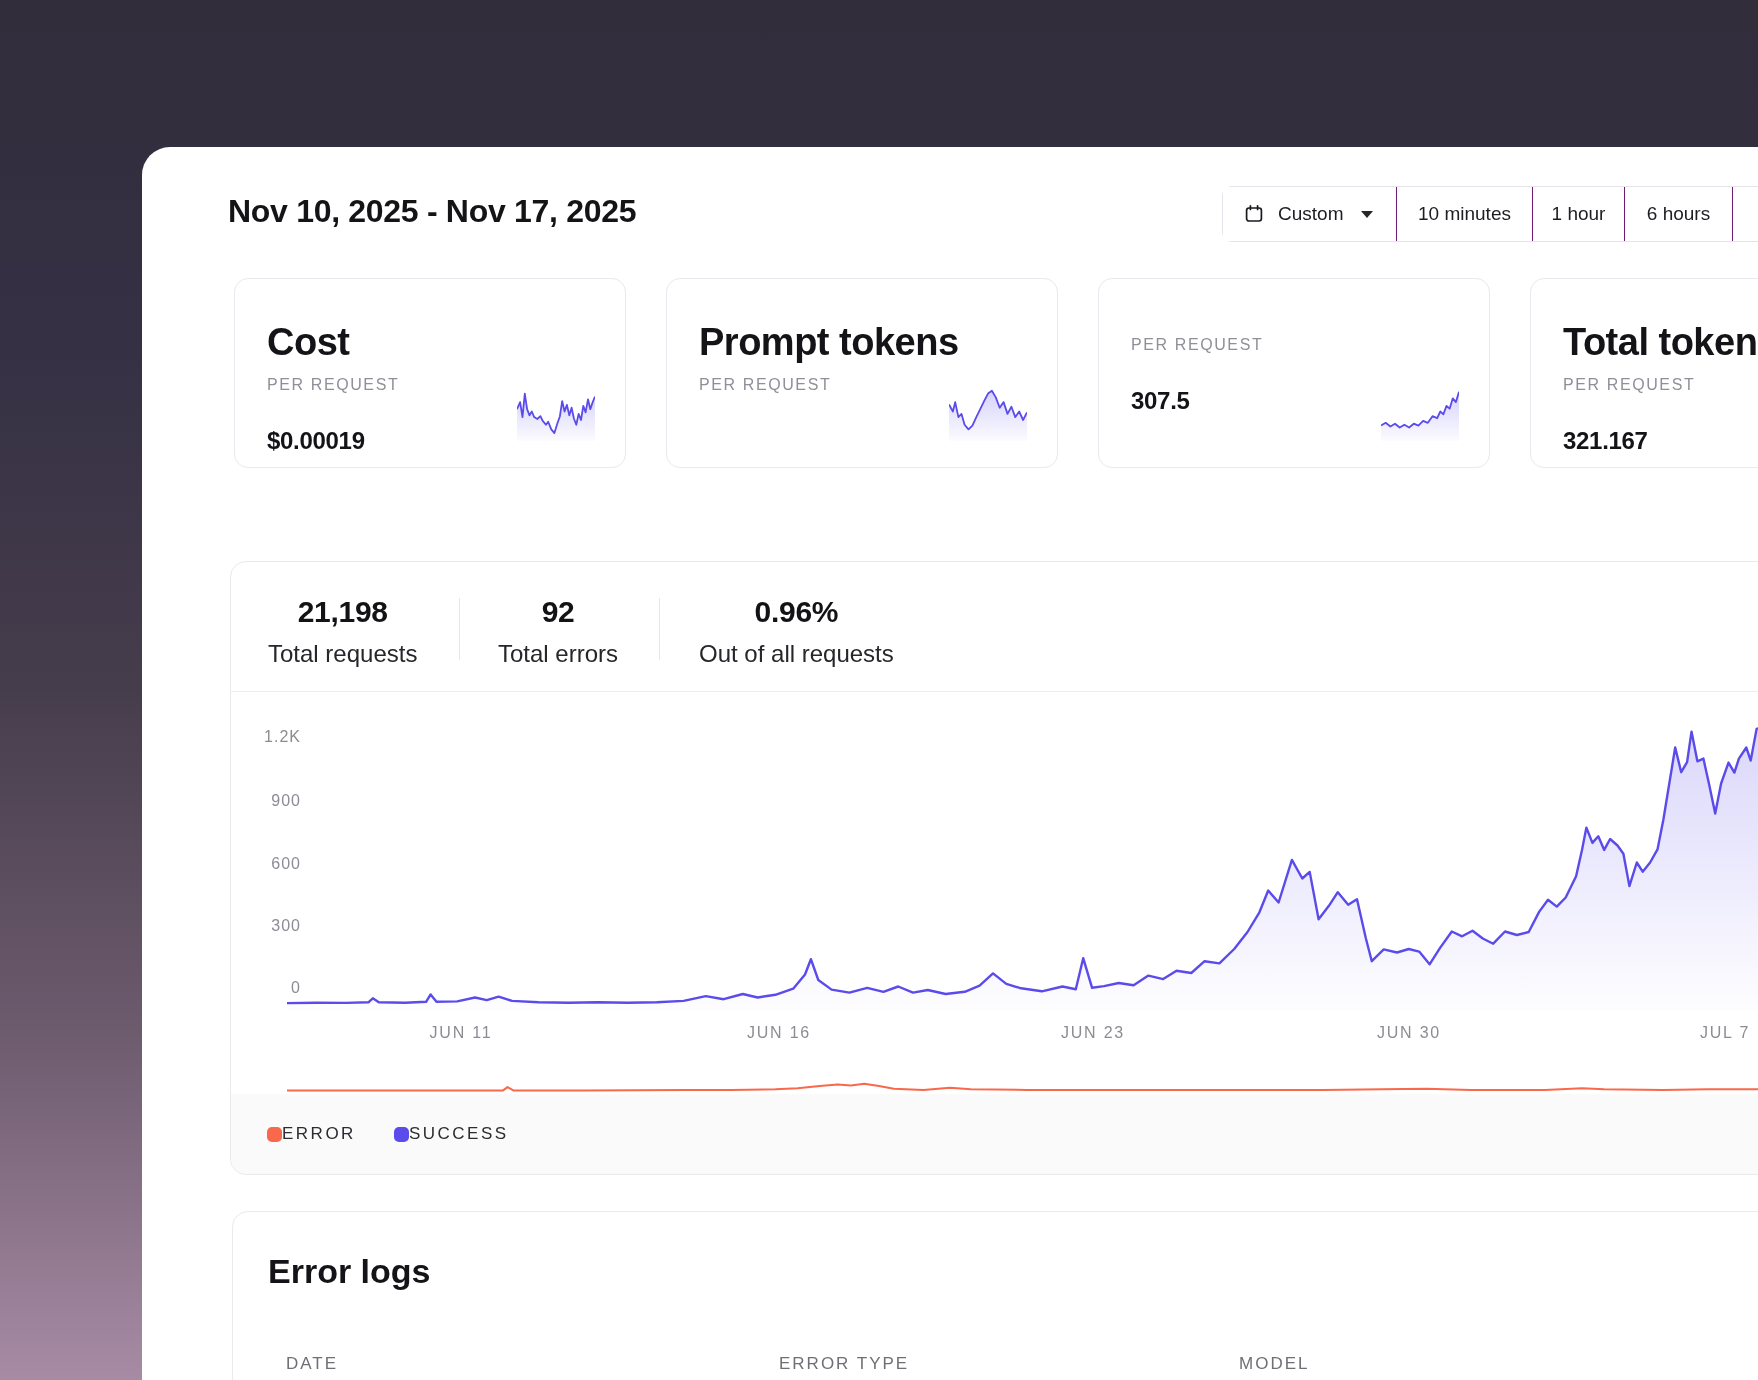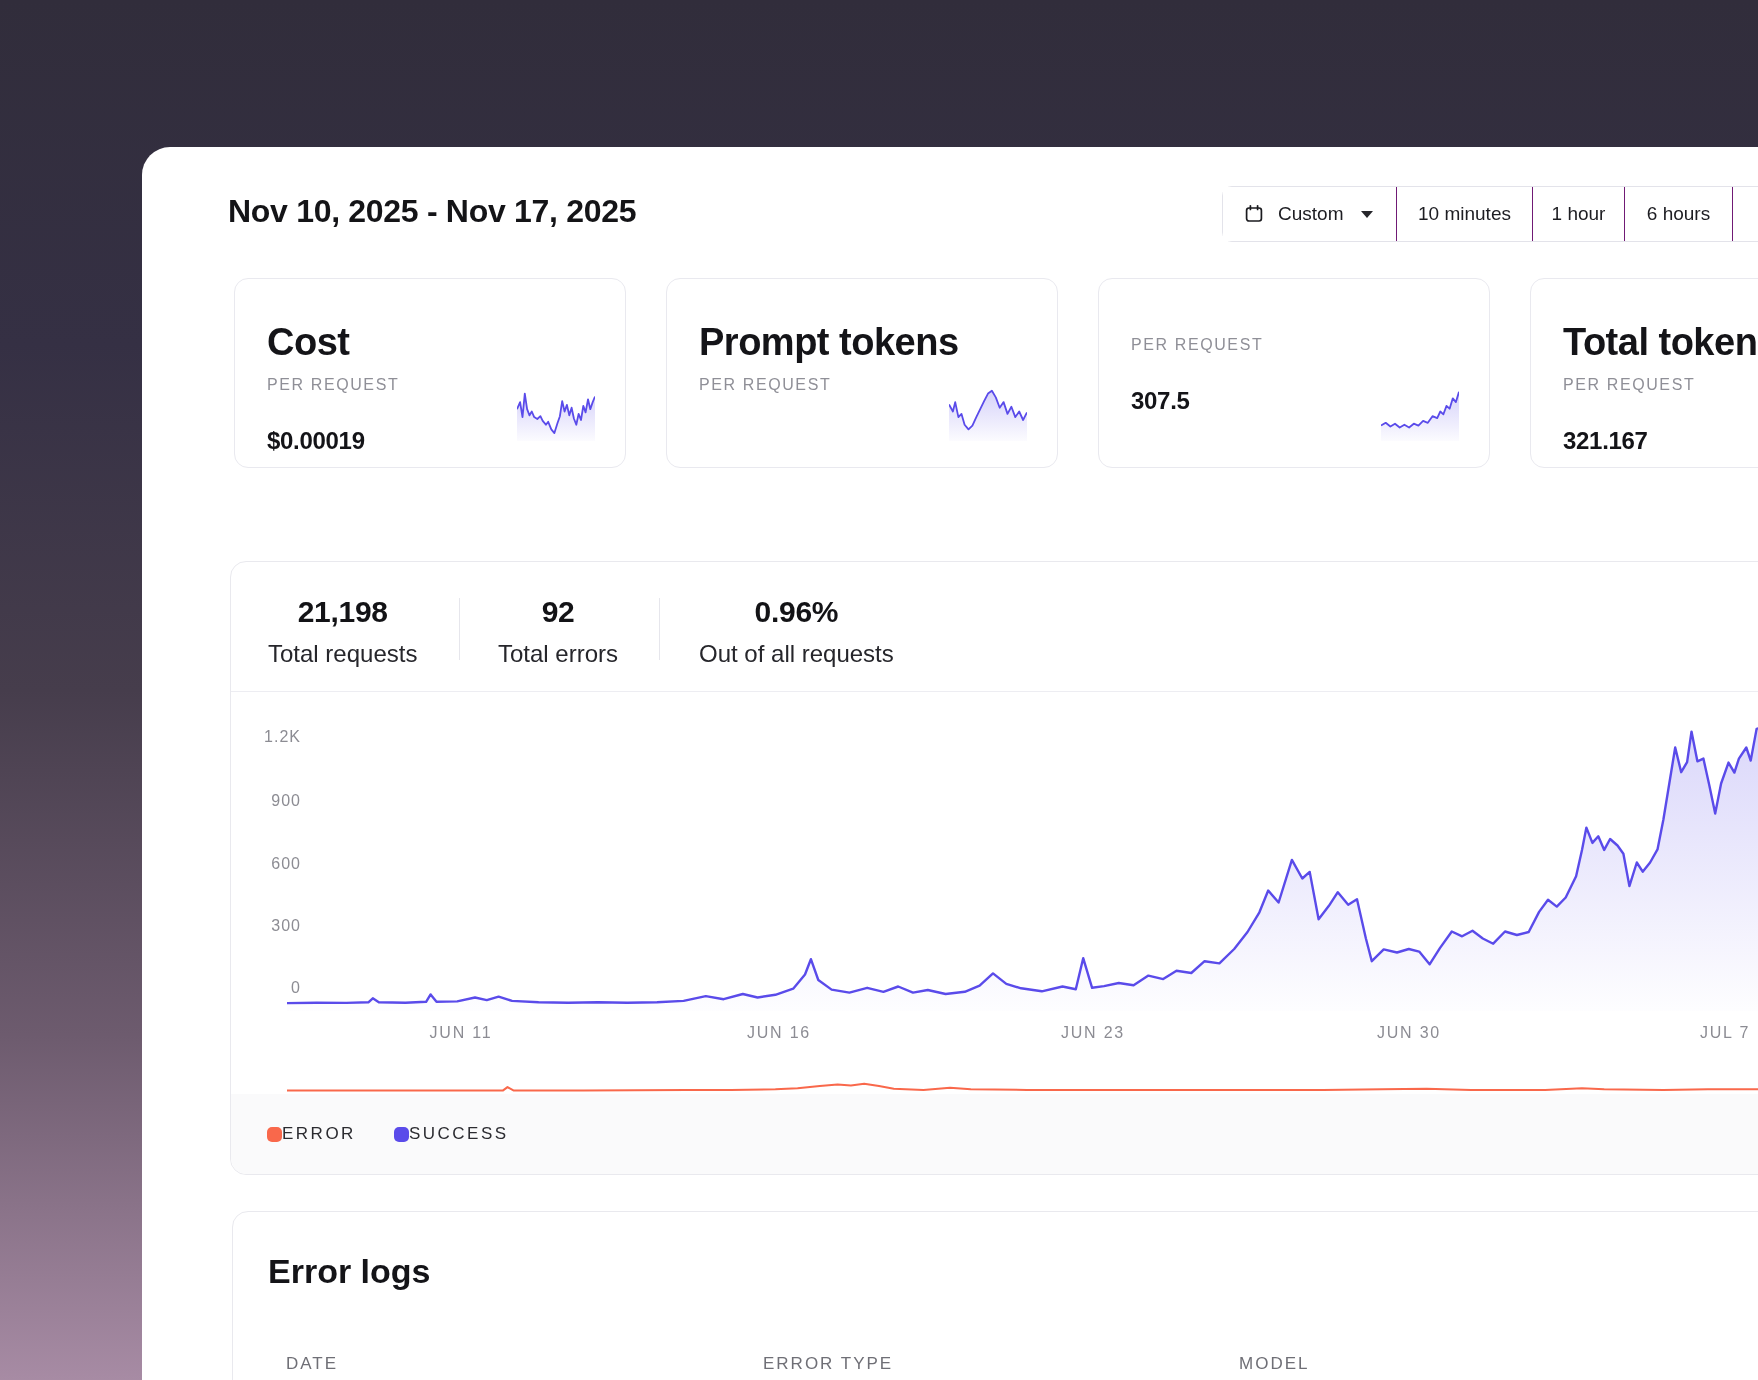--- a/index.html
+++ b/index.html
@@ -44,21 +44,21 @@
   .plot-svg{position:absolute;left:56px;top:139px;}
   .err-svg{position:absolute;left:56px;top:515px;}
   .chart-footer{position:absolute;left:0;right:0;top:532px;bottom:0;background:#fafafb;border-radius:0 0 16px 16px;display:flex;align-items:center;padding-left:36px;gap:38px;}
   .legend-item{display:flex;align-items:center;}
   .swatch{width:15px;height:15px;border-radius:5px;}
   .legend-label{font-size:17px;font-weight:500;color:#2b2b30;letter-spacing:2.5px;}
   
   .logs-card{position:absolute;left:90px;top:1064px;width:1700px;height:380px;box-sizing:border-box;background:#fff;border:1px solid #e9e9ee;border-radius:16px;}
   .logs-title{position:absolute;left:35px;top:40px;font-size:34px;font-weight:600;color:#141418;}
   .col-head{position:absolute;top:142px;font-size:17px;font-weight:500;color:#6f6f76;letter-spacing:2px;}
-  .ch-date{left:53px;} .ch-type{left:530px;text-align:right;} .ch-model{left:1006px;}
+  .ch-date{left:53px;} .ch-type{left:546px;text-align:right;} .ch-model{left:1006px;}
 </style>
 </head>
 <body>
 
 <div class="sheet">
 
   <div class="page-title">Nov 10, 2025 - Nov 17, 2025</div>
 
   <div class="toolbar">
     <button class="seg w1">

